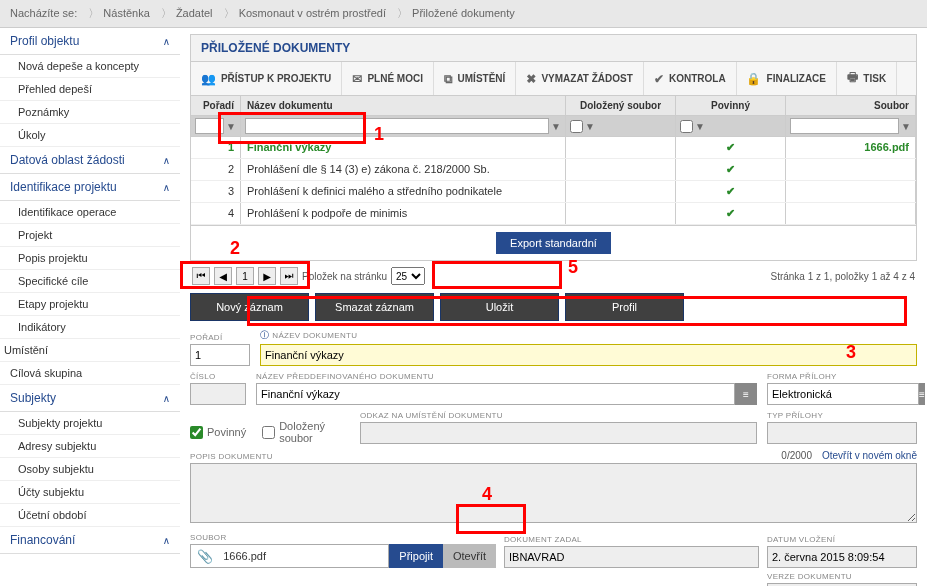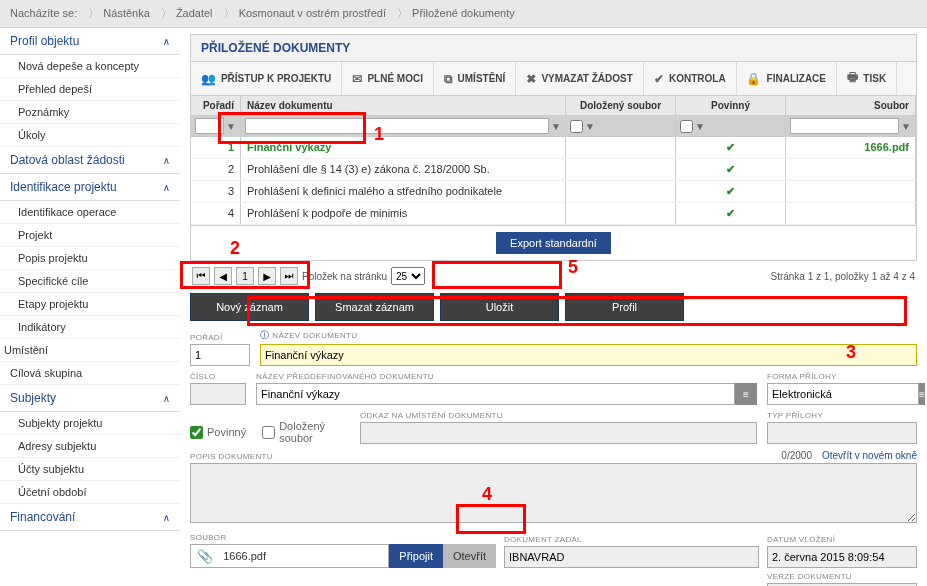--- a/index.html
+++ b/index.html
@@ -101,20 +101,21 @@
     <div class="side-item">Etapy projektu</div>
     <div class="side-item">Indikátory</div>
     <div class="side-item" style="padding-left:4px">Umístění</div>
     <div class="side-item" style="padding-left:10px">Cílová skupina</div>
     <div class="side-header">
         <span>Subjekty</span>
         <span class="caret">∧</span>
       </div>
     <div class="side-item">Subjekty projektu</div>
     <div class="side-item">Adresy subjektu</div>
+    <div class="side-item">Osoby subjektu</div>
     <div class="side-item">Účty subjektu</div>
     <div class="side-item">Účetní období</div>
     <div class="side-header">
         <span>Financování</span>
         <span class="caret">∧</span>
       </div>
 
   </div>
 
   <div class="main main-wrap">

